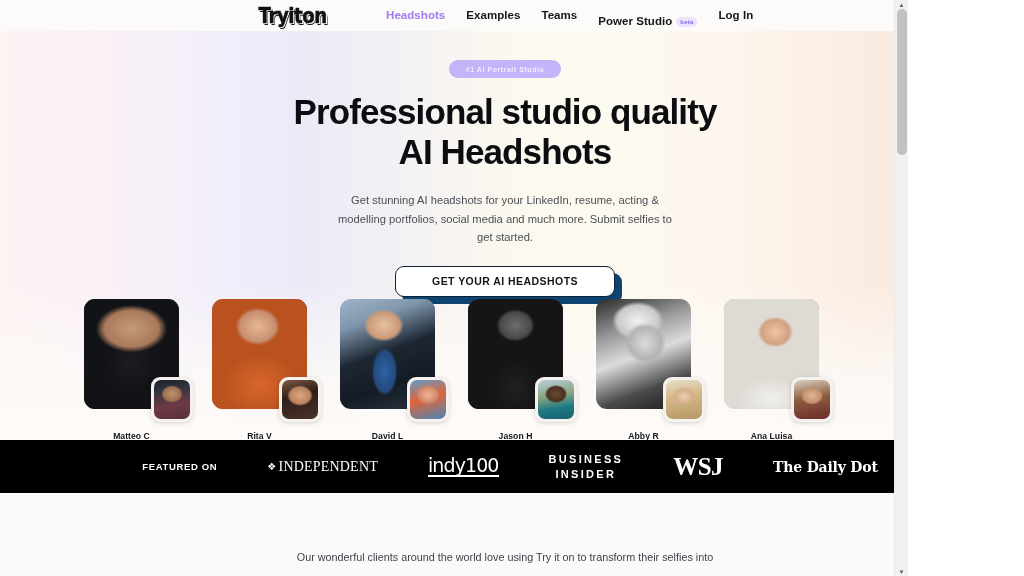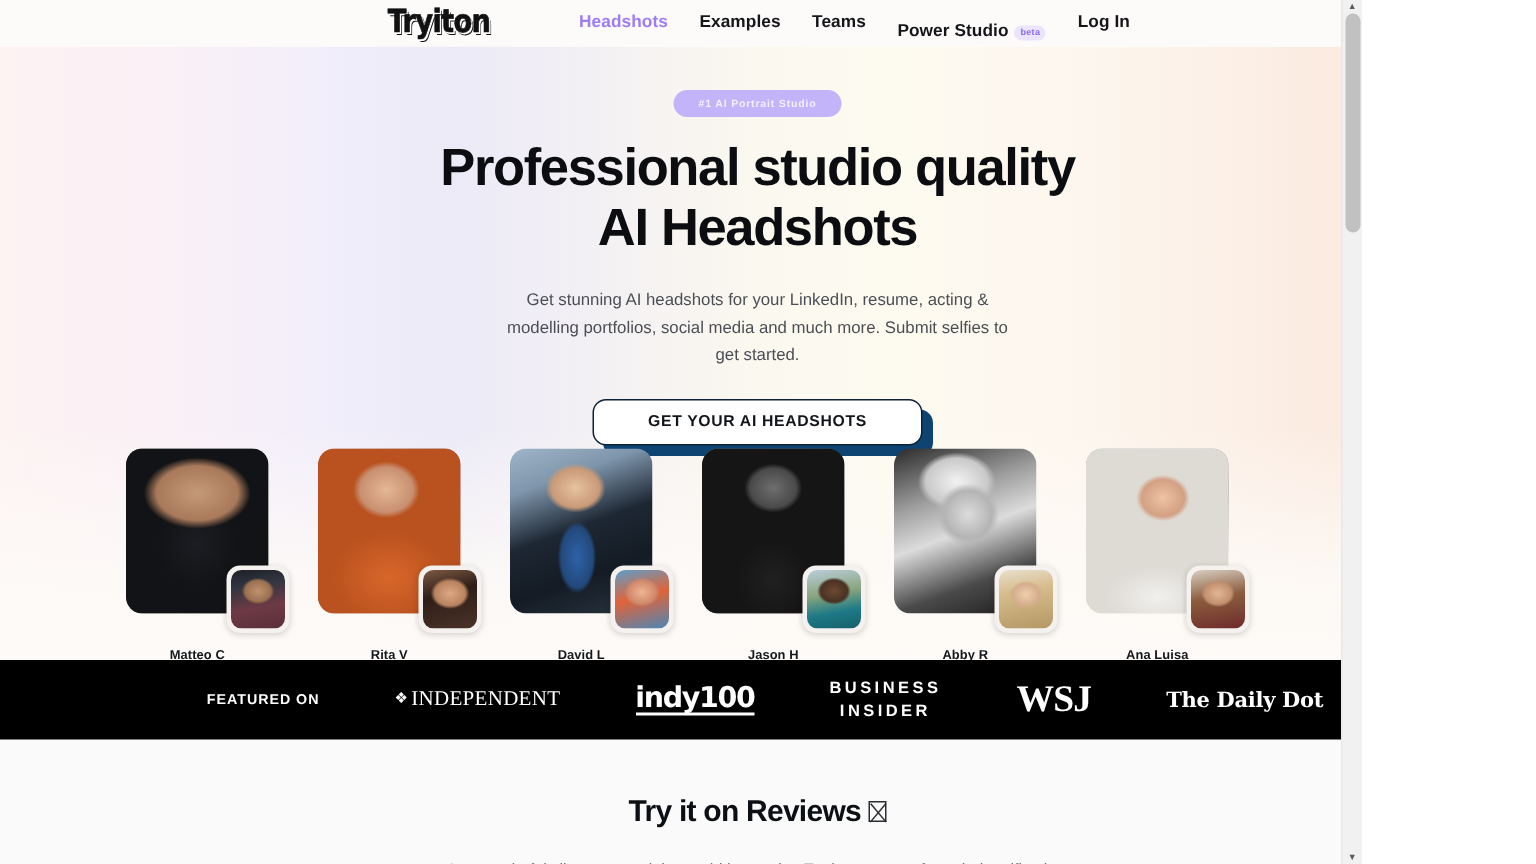--- a/index.html
+++ b/index.html
@@ -248,21 +248,21 @@
     color:#fff;
     display:flex; align-items:center; gap:2px;
   }
   .logo-independent .eagle {
     font-size:10px; line-height:1;
     transform:translateY(-0.5px);
   }
   .logo-indy {
     font-family:"DejaVu Sans", sans-serif;
     font-size:19px;
-    font-weight:700;
+    font-weight:400;
     letter-spacing:-0.9px;
     color:#fff;
     border-bottom:2.6px solid #fff;
     padding-bottom:0px;
     line-height:1.05;
   }
   .logo-bi {
     font-size:11px;
     font-weight:700;
     letter-spacing:2.3px;
@@ -523,23 +523,20 @@
         <div class="logo-bi">
           <div>BUSINESS</div>
           <div>INSIDER</div>
         </div>
         <div class="logo-wsj">WSJ</div>
         <div class="logo-dailydot">The Daily Dot</div>
       </div>
     </div>
 
     <div class="reviews">
-      <div class="reviews-title">
-        <span>Try it on Reviews</span><span class="glyph"></span>
-      </div>
       <p class="reviews-sub">Our wonderful clients around the world love using Try it on to transform their selfies into</p>
     </div>
 
   </div>
 
   <div class="scrollbar">
     <div class="sb-arrow">▲</div>
     <div class="sb-thumb"></div>
     <div class="sb-arrow bottom">▼</div>
   </div>

